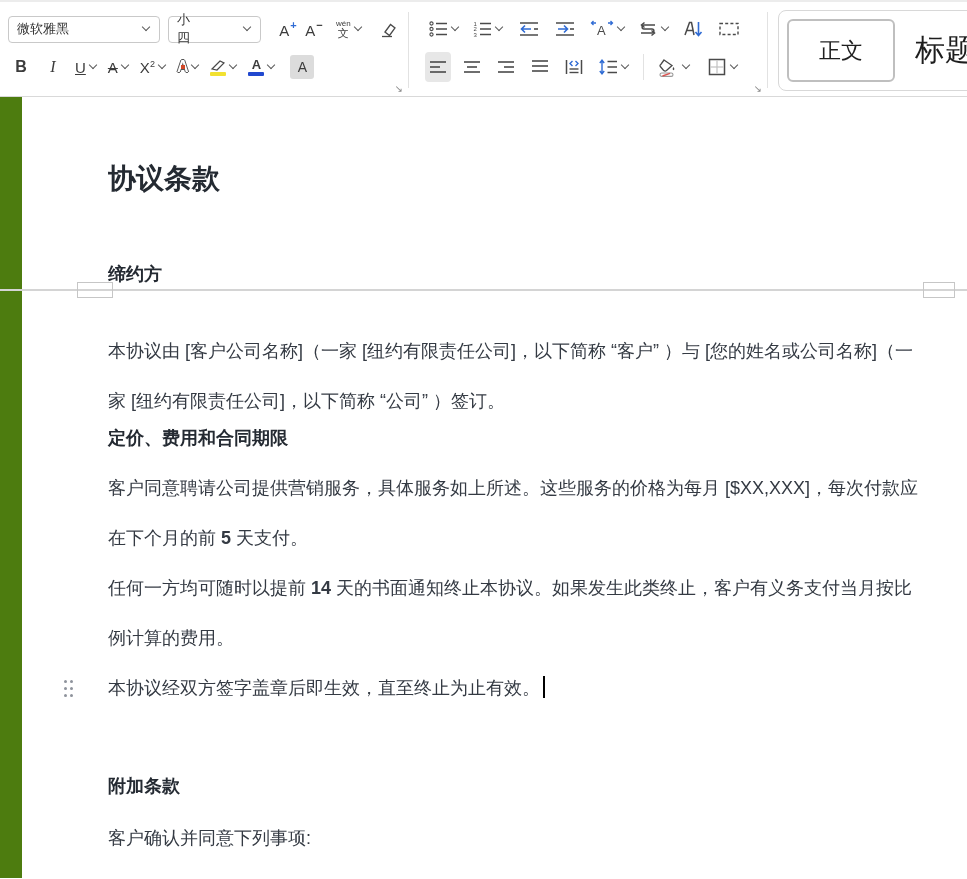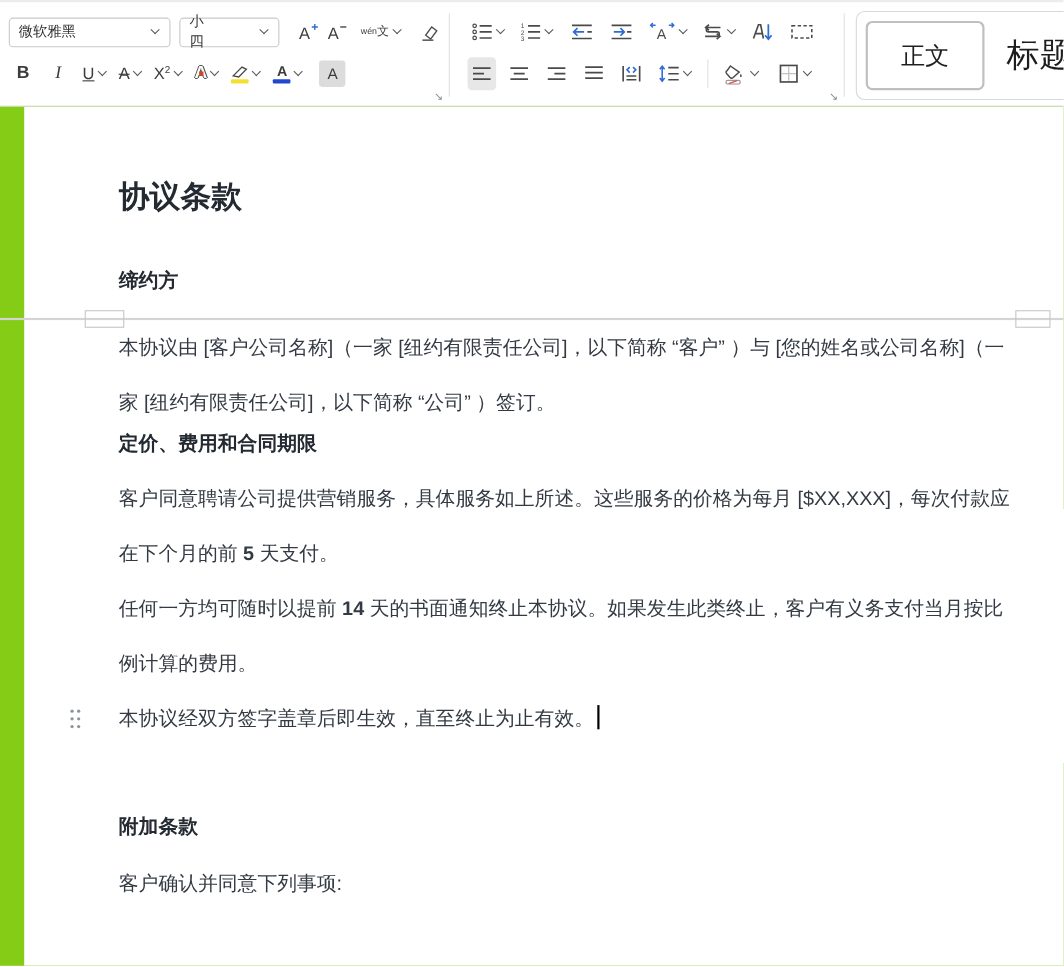--- a/index.html
+++ b/index.html
@@ -30,21 +30,21 @@
   .font-select { width:152px; margin-right:8px; }
   .size-select { width:93px; margin-right:14px; }
 
   .glyph-b { font-weight:700; font-size:16px; }
   .glyph-i { font-family:"Liberation Serif", serif; font-style:italic; font-size:16px; }
   .glyph-u { font-size:15px; text-decoration:underline; }
   .glyph-strike { font-size:15px; text-decoration:line-through; }
   sup.small { font-size:9px; }
   .plus-blue { color:#2f6bd4; font-weight:700; font-size:11px; vertical-align:7px; margin-left:1px;}
   .minus-dark { color:#3c3c3c; font-weight:700; font-size:11px; vertical-align:7px; margin-left:1px;}
-  .pinyin { display:flex; flex-direction:row; align-items:center; line-height:1;justify-content:center; }
+  .pinyin { display:flex; flex-direction:column; align-items:center; line-height:1;justify-content:center; }
   .pinyin .py-top { font-size:8px; color:#3c3c3c; }
   .pinyin .py-bot { font-size:11px; color:#3c3c3c; }
   .fx-a { color:#fff; font-size:16px; font-weight:700;
     text-shadow:-1px 0 #555,1px 0 #555,0 -1px #555,0 1px #555; position:relative;}
   .fx-a i { position:absolute; left:50%; top:7px; width:4px; height:4px;
     background:#d24726; transform:translateX(-50%); font-style:normal;}
   .bar-icon { display:flex; flex-direction:column; align-items:center; line-height:1; }
   .bar-icon .ltr { font-size:13px; font-weight:600; }
   .bar { width:16px; height:4px; border-radius:1px; margin-top:1px; }
   .bar.blue { background:#2148cf; }
@@ -59,29 +59,29 @@
   .styles-frame { height:81px; border:1px solid #d8d8d8; border-radius:8px;
     display:flex; align-items:center; padding:0 8px; width:300px; background:#fff; }
   .style-item { cursor:pointer; }
   .style-item.selected { width:108px; height:63px; border:2px solid #bfbfbf;
     border-radius:6px; display:flex; align-items:center; justify-content:center; }
   .style-normal-label { font-family:"Liberation Serif", serif; font-size:22px; color:#1f1f1f; }
   .style-title-label { font-family:"Liberation Serif", serif; font-size:30px;
     color:#1d1d1d; margin-left:20px; white-space:nowrap; }
 
   
-  .canvas { position:relative; height:781px; background:#84cc16; overflow:hidden; }
+  .canvas { position:relative; height:781px; background:#4d7c0f; overflow:hidden; }
   .page { position:absolute; left:22px; top:0; width:1005px; height:781px; background:#fff; }
   .doc { padding-left:86px; width:898px; color:#343a43; font-size:18px; }
   .doc-title { font-size:28px; line-height:36px; font-weight:700; color:#242a32; margin-top:64px; }
   .doc-heading { font-size:18px; line-height:24px; font-weight:700; color:#242a32; }
   .doc-para { line-height:50px; position:relative; }
   .run-bold { font-weight:700; }
-  #blk-parties-heading { margin-top:46px; }
-  #blk-parties-para { margin-top:24px; }
+  #blk-parties-heading { margin-top:65px; }
+  #blk-parties-para { margin-top:40px; }
   #blk-pricing-heading { }
   #blk-pricing-para { margin-top:13px; }
   #blk-additional-heading { margin-top:61px; }
   #blk-additional-para { margin-top:15px; }
 
   .caret { display:inline-block; width:2px; height:22px; background:#000;
     vertical-align:-4px; margin-left:3px; }
   .drag-handle { position:absolute; left:-46px; top:15px; width:13px; height:21px;
     display:grid; grid-template-columns:repeat(2,1fr); grid-template-rows:repeat(3,1fr);
     justify-items:center; align-items:center; cursor:grab; }

